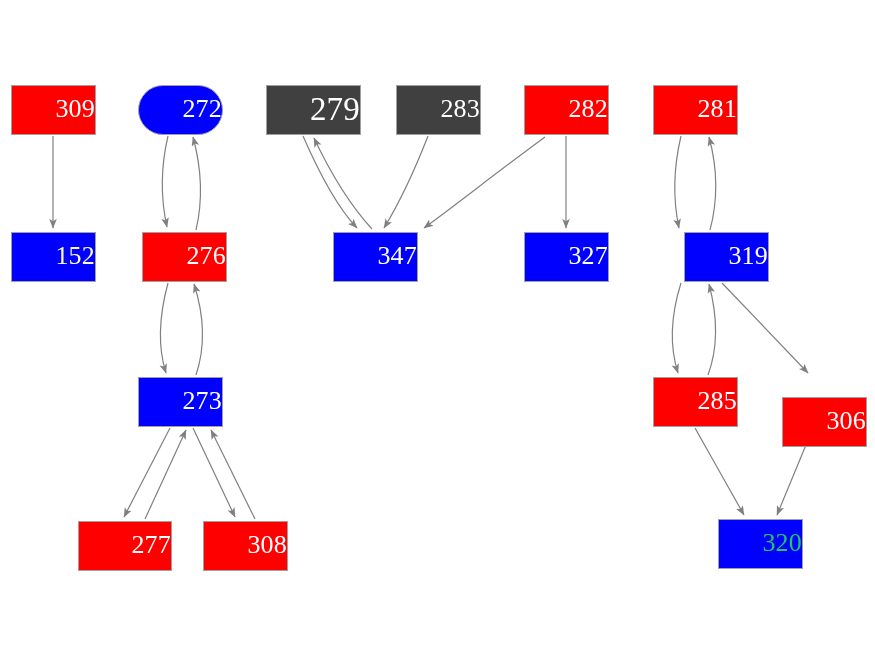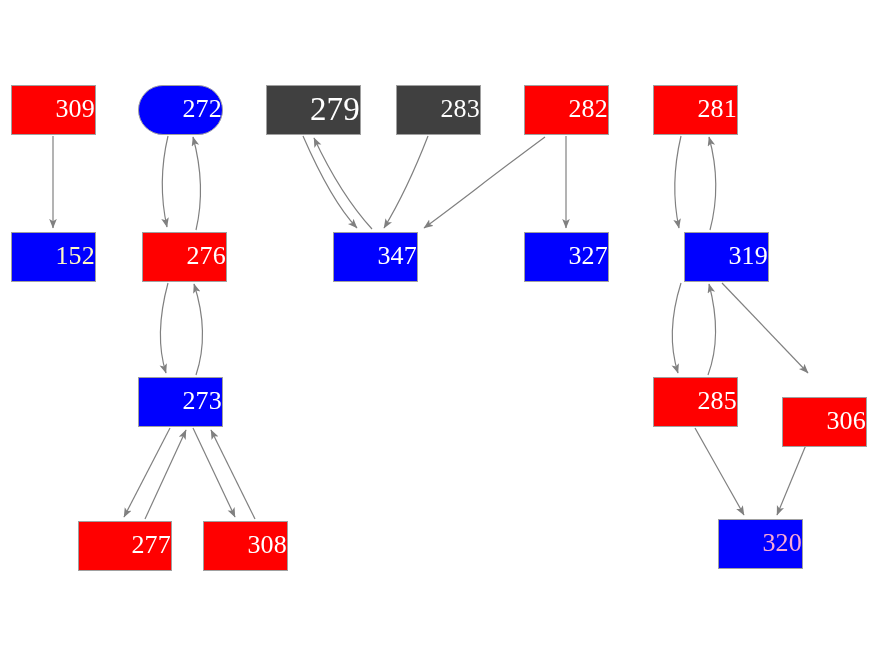--- a/index.html
+++ b/index.html
@@ -122,18 +122,18 @@
       </div>
       <div class="node" style="left: 782px; top: 377px; width: 85px; height: 50px; background: rgb(255, 0, 0); color: rgb(255, 255, 255); font-size: 26px; border-color: rgb(160, 160, 160); margin-top: 20px;">
         <span class="node-label">306</span>
       </div>
       <div class="node" style="left: 78px; top: 521px; width: 94px; height: 50px; background: rgb(255, 0, 0); color: rgb(255, 255, 255); font-size: 26px; border-color: rgb(160, 160, 160);">
         <span class="node-label">277</span>
       </div>
       <div class="node" style="left: 203px; top: 521px; width: 85px; height: 50px; background: rgb(255, 0, 0); color: rgb(255, 255, 255); font-size: 26px; border-color: rgb(160, 160, 160);">
         <span class="node-label">308</span>
       </div>
-      <div class="node" style="left: 718px; top: 519px; width: 85px; height: 50px; background: rgb(0, 0, 255); color: #f9a8d4; font-size: 26px; border-color: rgb(160, 160, 160); padding-left: 41px;">
+      <div class="node" style="left: 718px; top: 519px; width: 85px; height: 50px; background: rgb(0, 0, 255); color: #22c55e; font-size: 26px; border-color: rgb(160, 160, 160); padding-left: 41px;">
         <span class="node-label">320</span>
       </div>
     </div>
 
 </div>
 
 </body></html>

